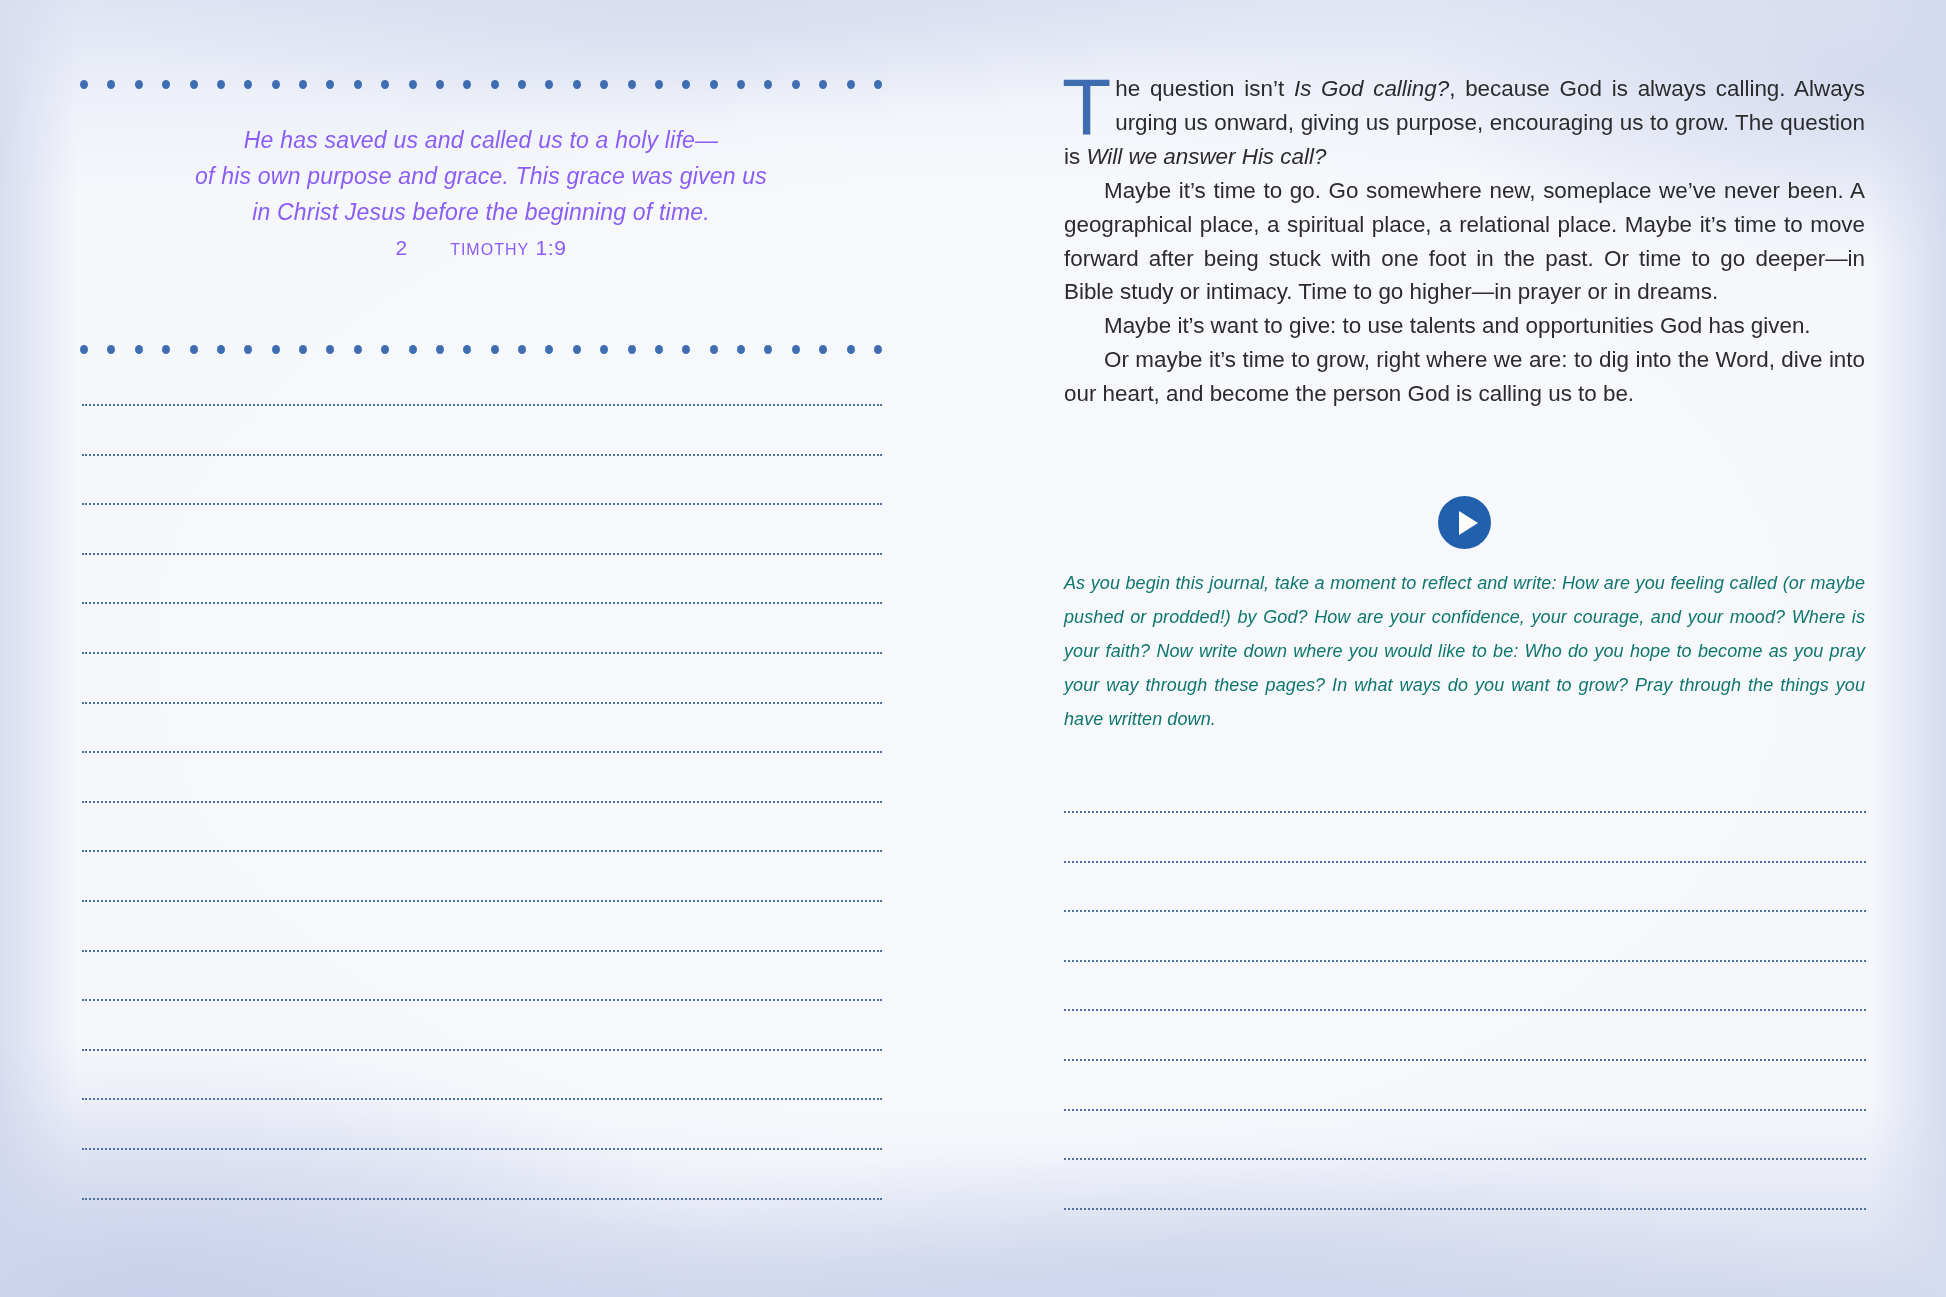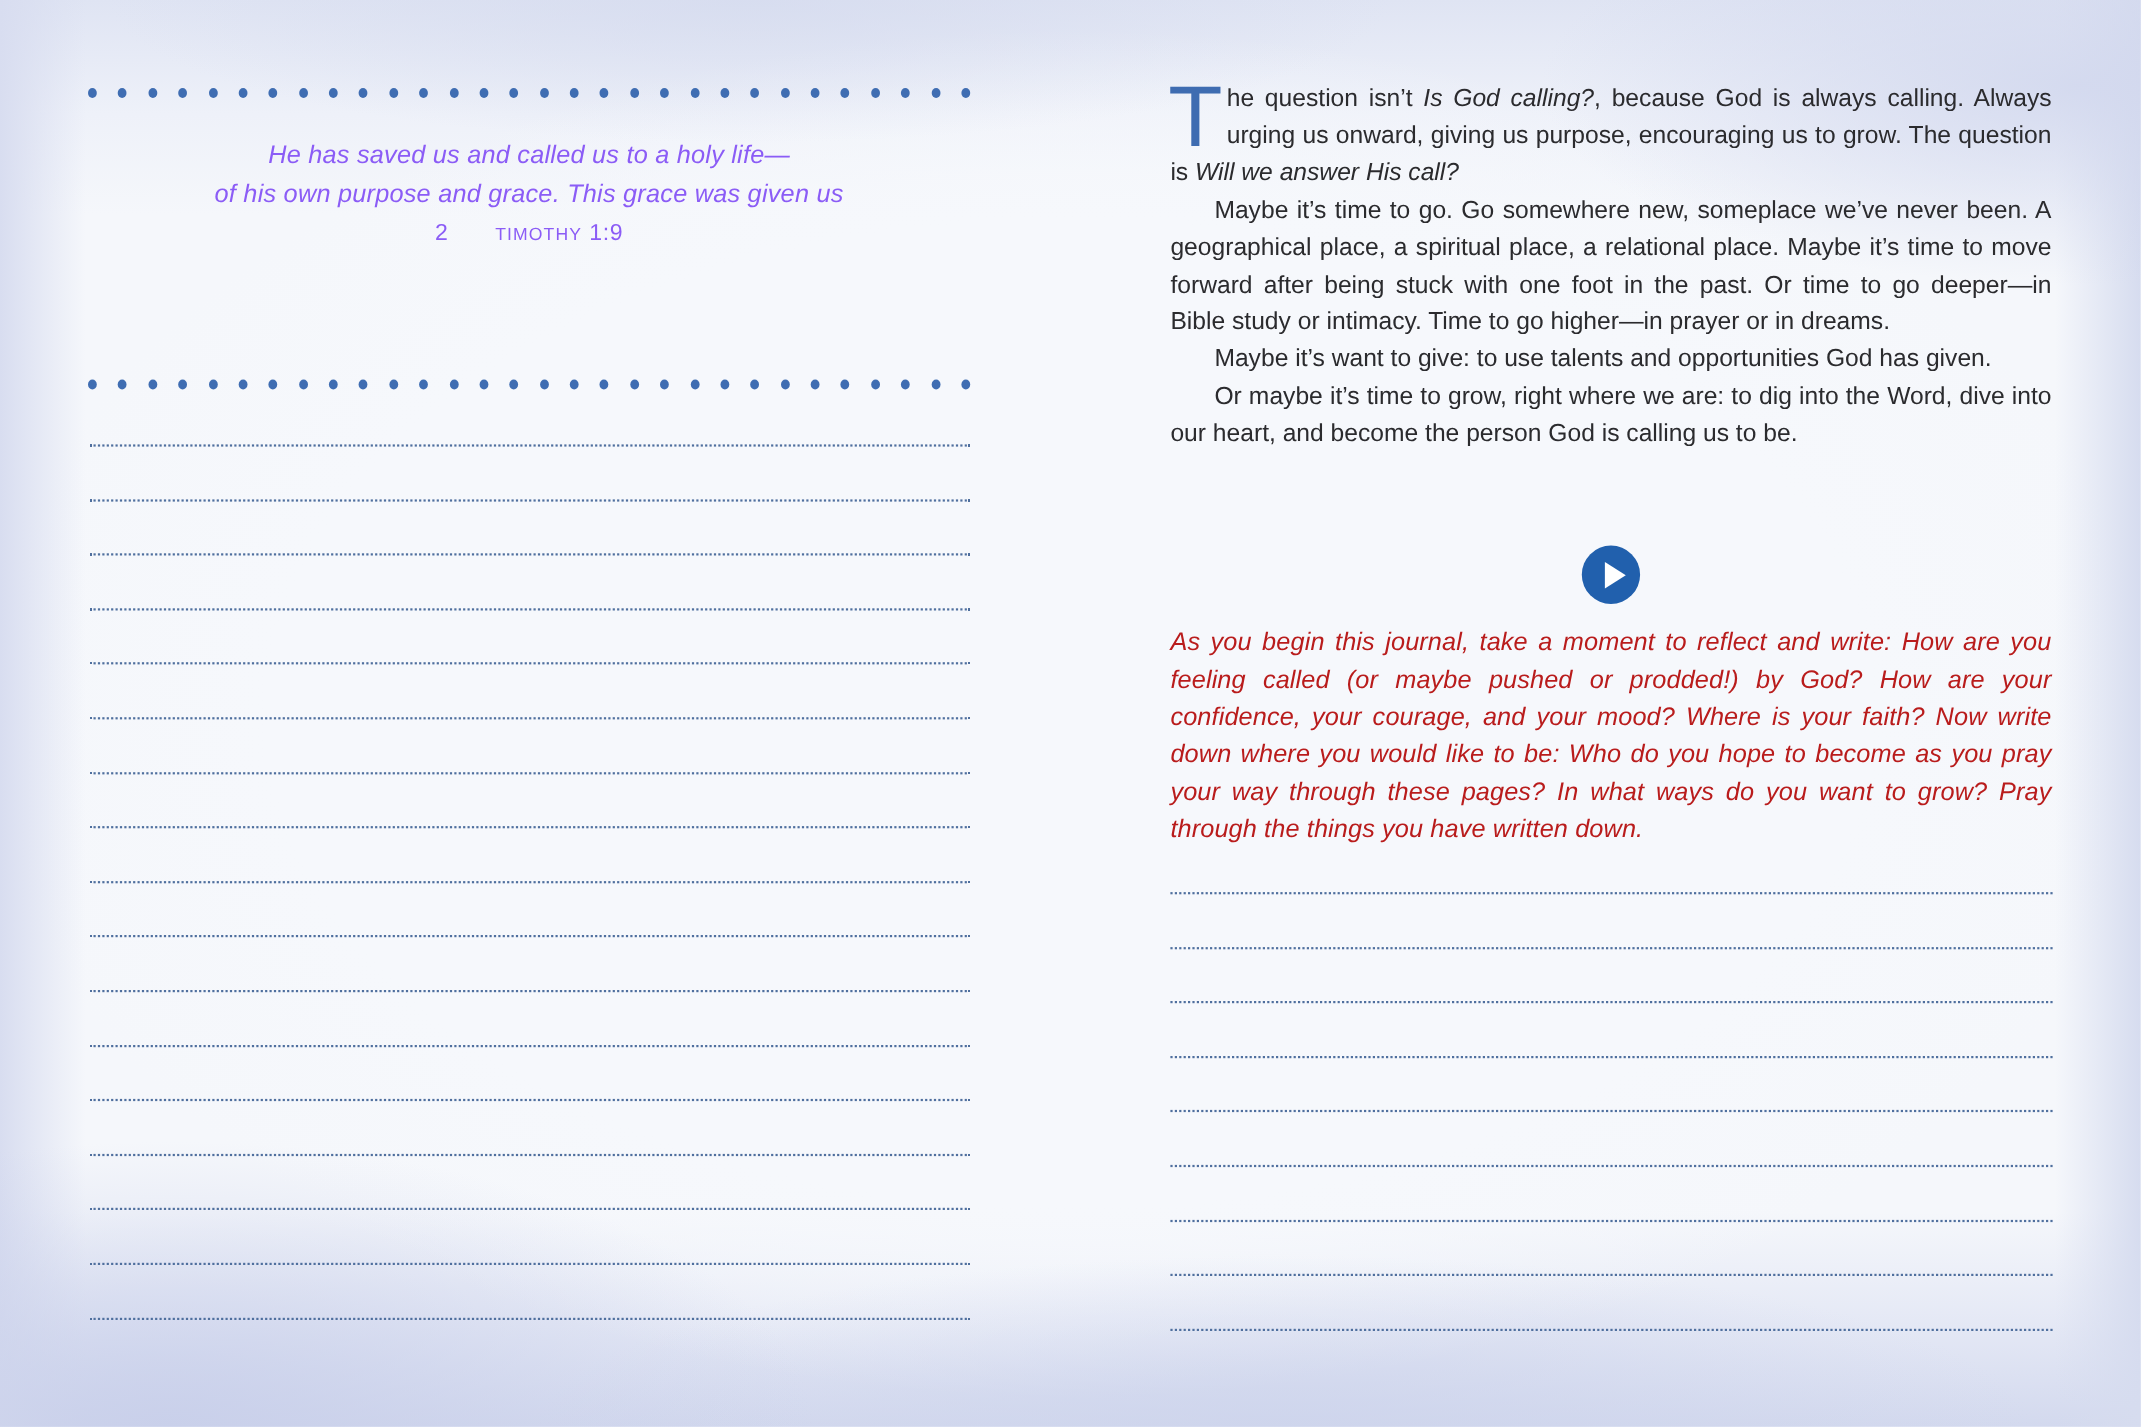--- a/index.html
+++ b/index.html
@@ -77,21 +77,21 @@
   .play-button {
     position: absolute; left: 1438px; top: 496px; width: 53px; height: 53px;
     border-radius: 50%; background: #2160ad; cursor: pointer;
   }
   .play-button::after {
     content: ""; position: absolute; left: 21px; top: 15px;
     border-left: 19px solid #ffffff; border-top: 12px solid transparent; border-bottom: 12px solid transparent;
   }
   .prompt {
     position: absolute; left: 1064px; width: 801px; top: 566px;
-    color: #b91c1c; font-style: italic; font-size: 23px; line-height: 34px;
+    color: #0f766e; font-style: italic; font-size: 18px; line-height: 34px;
     text-align: justify; letter-spacing: 0.1px;
   }
   .prompt p { margin: 0; }
 </style>
 </head>
 <body>
 
 <div class="bg"></div>
 
 <div>
@@ -124,20 +124,21 @@
       <span></span>
       <span></span>
       <span></span>
       <span></span>
       <span></span>
     </div>
 
   <div class="quote">
     <span class="quote-line">He has saved us and called us to a holy life—</span>
     <span class="quote-line">of his own purpose and grace. This grace was given us</span>
+    <span class="quote-line">in Christ Jesus before the beginning of time.</span>
     <span class="quote-ref">
       <span>2</span>
       <span class="sc">Timothy</span>
       <span>1:9</span>
     </span>
   </div>
 
   <div class="dots-row dots-bottom">
       <span></span>
       <span></span>

